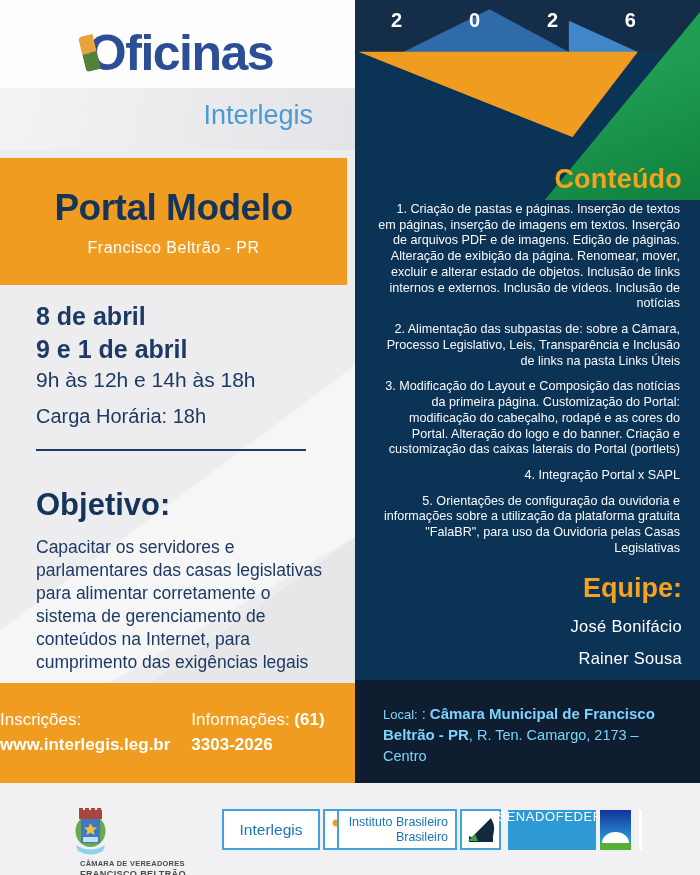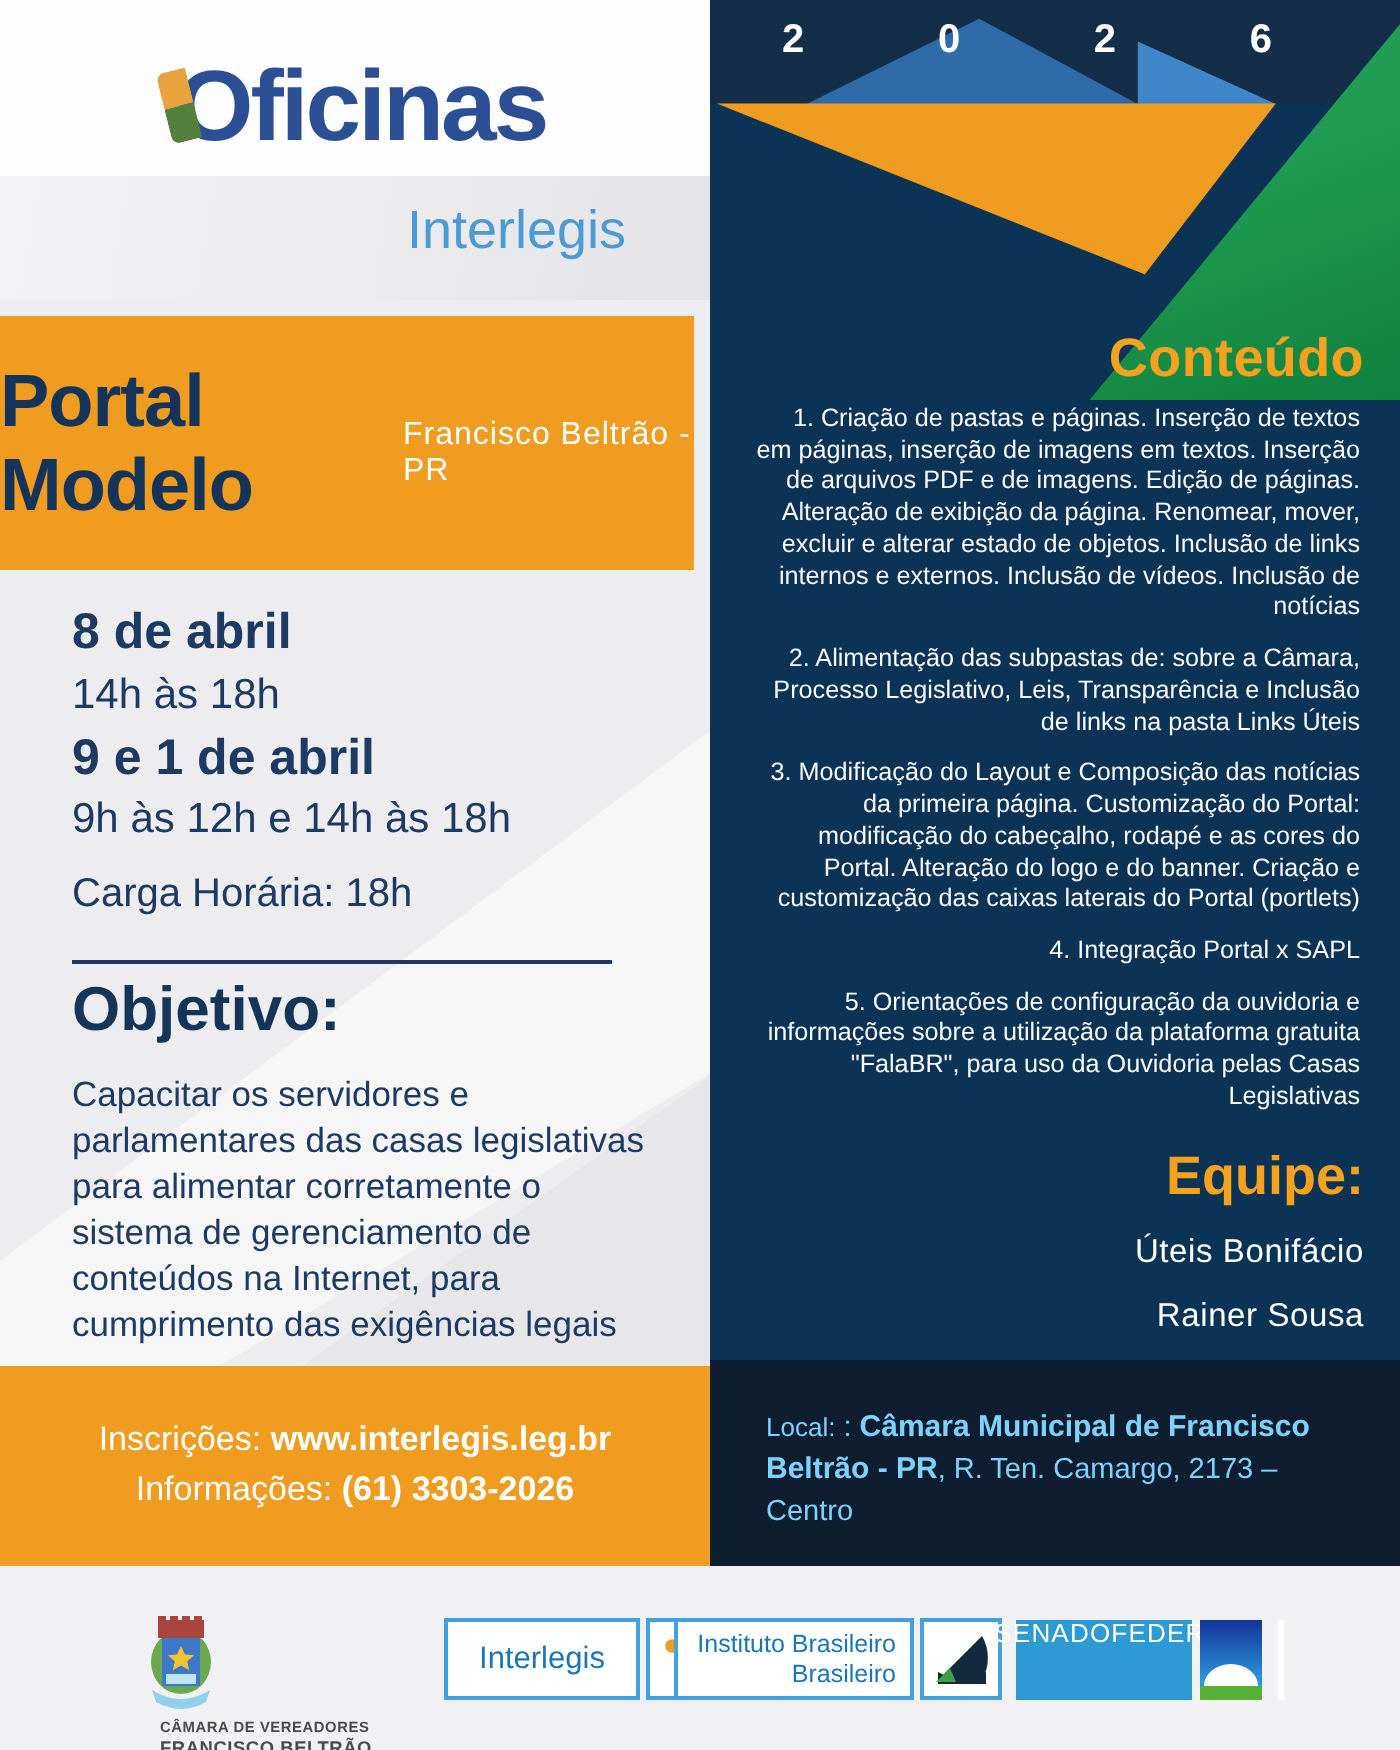--- a/index.html
+++ b/index.html
@@ -13,35 +13,35 @@
   .logo-row { display:flex; align-items:center; justify-content:center; padding-top:24px; position:relative; }
   .o-accent { display:flex; flex-direction:column; width:15px; height:36px; margin-right:-9px; transform:rotate(-14deg); z-index:2; border-radius:4px 0 0 4px; overflow:hidden; }
   .o-accent .half-top { flex:1; background:#E8A33D; }
   .o-accent .half-bot { flex:1; background:#54803C; }
   .logo-text { font-size:50px; font-weight:bold; color:#2C4E95; letter-spacing:-1.5px; z-index:1; }
   .sub-band { position:absolute; top:88px; left:0; width:355px; height:62px;
               background:linear-gradient(100deg,#F3F3F5 0%,#EBEBEE 55%,#E4E4E8 100%); }
   .sub-band .logo-subtitle { display:block; text-align:right; padding:12px 42px 0 0; font-size:27px; color:#4A9AD4; }
 
   .title-band { position:absolute; top:158px; left:0; width:347px; height:127px; background:#F09C20;
-                display:flex; align-items:center; justify-content:center; }
+                display:flex; flex-direction:column; align-items:center; justify-content:center; }
   .event-title { font-size:37px; font-weight:bold; color:#14345A; letter-spacing:-0.5px; }
   .event-subtitle { font-size:16px; font-weight:300; color:#FFFFFF; margin-top:10px; letter-spacing:0.5px; }
 
   .schedule { position:absolute; top:300px; left:36px; color:#1C3A63; }
   .sched-date { font-size:25px; font-weight:bold; line-height:1.3; }
   .sched-time { font-size:21px; line-height:1.45; }
   .sched-workload { font-size:20px; line-height:1.5; margin-top:6px; }
   .sched-rule { width:270px; border:none; border-top:2px solid #1C3A63; margin-top:18px; }
 
   .objective-heading { position:absolute; top:487px; left:36px; font-size:31px; font-weight:bold; color:#14345A; }
   .objective-body { position:absolute; top:536px; left:36px; width:296px; font-size:17.5px; line-height:1.32; color:#1C3A63; }
 
   .contact-band { position:absolute; top:683px; left:0; width:355px; height:100px; background:#F09C20;
-                  display:flex; flex-direction:column; align-items:center; justify-content:center; color:#fff; font-size:17px; }
+                  display:flex; flex-direction:row; align-items:center; justify-content:center; color:#fff; font-size:17px; }
   .contact-line { line-height:1.45; }
   .contact-line b { font-weight:bold; }
 
   
   .deco { position:absolute; pointer-events:none; }
   .left-deco1 { left:0; top:295px; width:355px; height:390px; background:rgba(255,255,255,0.5);
                 clip-path:polygon(100% 18%, 100% 62%, 30% 100%, 0 100%, 0 86%); }
   .left-deco2 { left:0; top:430px; width:355px; height:360px; background:rgba(0,0,0,0.025);
                 clip-path:polygon(0 100%, 100% 30%, 100% 100%); }
 
@@ -125,21 +125,20 @@
     <div class="deco left-deco1"></div>
     <div class="deco left-deco2"></div>
 
     <div class="title-band">
       <div class="event-title">Portal Modelo</div>
       <div class="event-subtitle">Francisco Beltrão - PR</div>
     </div>
 
     <div class="schedule">
       <div class="sched-date">8 de abril</div>
-      <div class="sched-time">14h às 18h</div>
       <div class="sched-date">9 e 1 de abril</div>
       <div class="sched-time">9h às 12h e 14h às 18h</div>
       <div class="sched-workload">Carga Horária: 18h</div>
       <hr class="sched-rule">
     </div>
 
     <div class="objective-heading">Objetivo:</div>
     <div class="objective-body">Capacitar os servidores e parlamentares das casas legislativas para alimentar corretamente o sistema de gerenciamento de conteúdos na Internet, para cumprimento das exigências legais</div>
 
     <div class="contact-band">
@@ -164,21 +163,21 @@
     </div>
 
     <div class="panel-content">
       <div class="content-heading">Conteúdo</div>
       <div class="content-item">1. Criação de pastas e páginas. Inserção de textos em páginas, inserção de imagens em textos. Inserção de arquivos PDF e de imagens. Edição de páginas. Alteração de exibição da página. Renomear, mover, excluir e alterar estado de objetos. Inclusão de links internos e externos. Inclusão de vídeos. Inclusão de notícias</div>
       <div class="content-item">2. Alimentação das subpastas de: sobre a Câmara, Processo Legislativo, Leis, Transparência e Inclusão de links na pasta Links Úteis</div>
       <div class="content-item">3. Modificação do Layout e Composição das notícias da primeira página. Customização do Portal: modificação do cabeçalho, rodapé e as cores do Portal. Alteração do logo e do banner. Criação e customização das caixas laterais do Portal (portlets)</div>
       <div class="content-item">4. Integração Portal x SAPL</div>
       <div class="content-item">5. Orientações de configuração da ouvidoria e informações sobre a utilização da plataforma gratuita "FalaBR", para uso da Ouvidoria pelas Casas Legislativas</div>
       <div class="team-heading">Equipe:</div>
-      <div class="team-member">Úteis Bonifácio</div>
+      <div class="team-member">José Bonifácio</div>
       <div class="team-member">Rainer Sousa</div>
     </div>
 
     <div class="venue-box">
       <div class="venue-text"><span class="venue-label">Local:</span> <span>:</span> <b>Câmara Municipal de Francisco Beltrão - PR</b><span>, R. Ten. Camargo, 2173 – Centro</span></div>
     </div>
   </div>
 
   <div class="footer">
 

